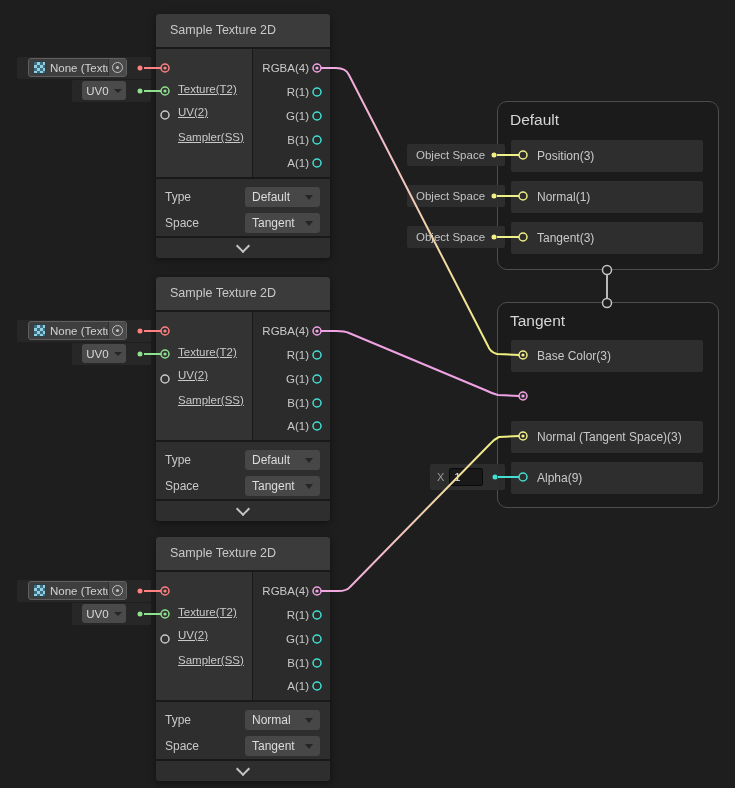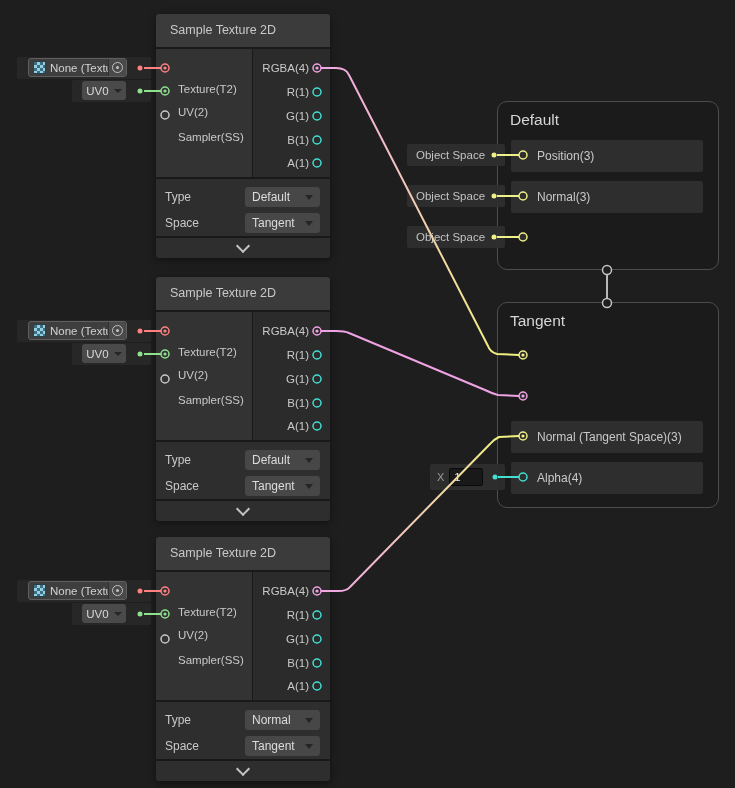--- a/index.html
+++ b/index.html
@@ -13,21 +13,21 @@
        border-radius:3px 3px 0 0;color:#C9C9C9;font-size:12.5px;line-height:33px;
        padding-left:14px;box-sizing:border-box;}
   .inpanel{position:absolute;top:35px;left:0;width:96px;height:128px;background:#333333;}
   .outpanel{position:absolute;top:35px;left:97px;right:0;height:128px;background:#2B2B2B;}
   .ctrl{position:absolute;top:165px;left:0;right:0;height:57px;background:#2E2E2E;}
   .chevbar{position:absolute;top:224px;left:0;right:0;height:20px;background:#2E2E2E;
            border-radius:0 0 3px 3px;display:flex;align-items:center;justify-content:center;}
   .chev{width:8px;height:8px;border-right:2px solid #C4C4C4;border-bottom:2px solid #C4C4C4;
         transform:rotate(45deg);margin-top:-5px;}
   .plabel{position:absolute;font-size:11.5px;color:#C9C9C9;height:16px;line-height:16px;white-space:nowrap;}
-  .plabel.in{left:22px;}
+  .plabel.in{left:22px;text-decoration:underline;}
   .plabel.out{right:21px;}
   .ctrl-label{position:absolute;left:9px;font-size:12px;color:#C9C9C9;height:20px;line-height:20px;}
   .dd{position:absolute;left:89px;width:75px;height:20px;background:#474747;border-radius:3px;
       display:flex;align-items:center;justify-content:space-between;box-sizing:border-box;
       padding:0 7px;font-size:12px;color:#DCDCDC;}
   .dd .arrow{width:0;height:0;border-left:4px solid transparent;border-right:4px solid transparent;
              border-top:5px solid #252525;}
 
   
   .sidewrap{position:absolute;background:#272727;border-radius:2px;}
@@ -217,35 +217,41 @@
       <span class="arrow"></span>
     </div>
   </div>
 
   <div class="context" style="top:101px;height:169px">
     <span class="ctx-title">Default</span>
     <div class="block-row" style="top:38px">
         <span class="lbl">Position(3)</span>
       </div>
     <div class="block-row" style="top:79px">
-        <span class="lbl">Normal(3)</span>
+        <span class="lbl">Normal(1)</span>
+      </div>
+    <div class="block-row" style="top:120px">
+        <span class="lbl">Tangent(3)</span>
       </div>
   </div>
 
   <div class="os-label" style="top:144px">Object Space</div>
   <div class="os-label" style="top:185px">Object Space</div>
   <div class="os-label" style="top:226px">Object Space</div>
 
   <div class="context" style="top:302px;height:206px">
     <span class="ctx-title">Tangent</span>
+    <div class="block-row" style="top:37px">
+        <span class="lbl">Base Color(3)</span>
+      </div>
     <div class="block-row" style="top:118px">
         <span class="lbl">Normal (Tangent Space)(3)</span>
       </div>
     <div class="block-row" style="top:159px">
-        <span class="lbl">Alpha(4)</span>
+        <span class="lbl">Alpha(9)</span>
       </div>
   </div>
 
   <div class="xwidget">
     <span class="xlbl">X</span>
     <input type="text" value="1" style="">
   </div>
 
   <svg class="wires" width="735" height="788" viewBox="0 0 735 788">
     <defs>

